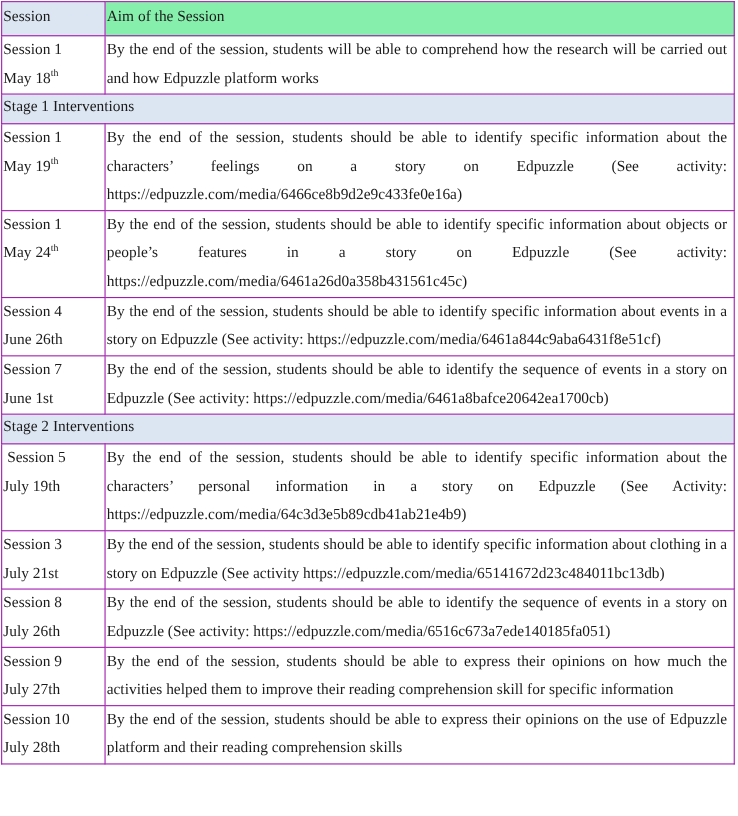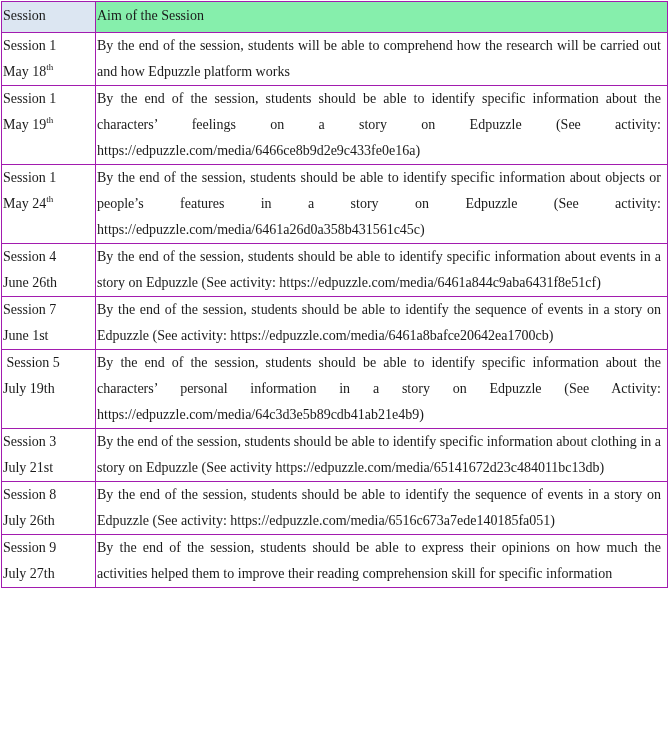--- a/index.html
+++ b/index.html
@@ -73,20 +73,23 @@
     <tr class="row-1">
       <td class="col-session">
         <div>Session 1</div>
         <div class="date"><span>May 18</span><sup>th</sup></div>
       </td>
       <td class="col-aim">
           <span class="aim-text">By the end of the session, students will be able to comprehend how the research will be carried out and how Edpuzzle platform works</span>
         </td>
     </tr>
 
+    <tr class="stage">
+      <td colspan="2" style="background: rgb(220, 230, 242);">Stage 1 Interventions</td>
+    </tr>
 
     <tr class="row-2">
       <td class="col-session">
         <div>Session 1</div>
         <div class="date"><span>May 19</span><sup>th</sup></div>
       </td>
       <td class="col-aim">
           <span class="aim-text">By the end of the session, students should be able to identify specific information about the characters’ feelings on a story on Edpuzzle (See activity: https://edpuzzle.com/media/6466ce8b9d2e9c433fe0e16a)</span>
         </td>
     </tr>
@@ -114,20 +117,23 @@
     <tr class="row-5">
       <td class="col-session">
         <div>Session 7</div>
         <div class="date"><span>June 1st</span></div>
       </td>
       <td class="col-aim">
           <span class="aim-text">By the end of the session, students should be able to identify the sequence of events in a story on Edpuzzle (See activity: https://edpuzzle.com/media/6461a8bafce20642ea1700cb)</span>
         </td>
     </tr>
 
+    <tr class="stage">
+      <td colspan="2" style="background: rgb(220, 230, 242);">Stage 2 Interventions</td>
+    </tr>
 
     <tr class="row-6">
       <td class="col-session">
         <div style="white-space:pre;"> Session 5</div>
         <div class="date"><span>July 19th</span></div>
       </td>
       <td class="col-aim">
           <span class="aim-text">By the end of the session, students should be able to identify specific information about the characters’ personal information in a story on Edpuzzle (See Activity: https://edpuzzle.com/media/64c3d3e5b89cdb41ab21e4b9)</span>
         </td>
     </tr>
@@ -155,14 +161,23 @@
     <tr class="row-9">
       <td class="col-session">
         <div>Session 9</div>
         <div class="date"><span>July 27th</span></div>
       </td>
       <td class="col-aim">
           <span class="aim-text">By the end of the session, students should be able to express their opinions on how much the activities helped them to improve their reading comprehension skill for specific information</span>
         </td>
     </tr>
 
+    <tr class="row-10">
+      <td class="col-session">
+        <div>Session 10</div>
+        <div class="date"><span>July 28th</span></div>
+      </td>
+      <td class="col-aim">
+          <span class="aim-text">By the end of the session, students should be able to express their opinions on the use of Edpuzzle platform and their reading comprehension skills</span>
+        </td>
+    </tr>
   </tbody>
 </table>
 
 </body></html>

